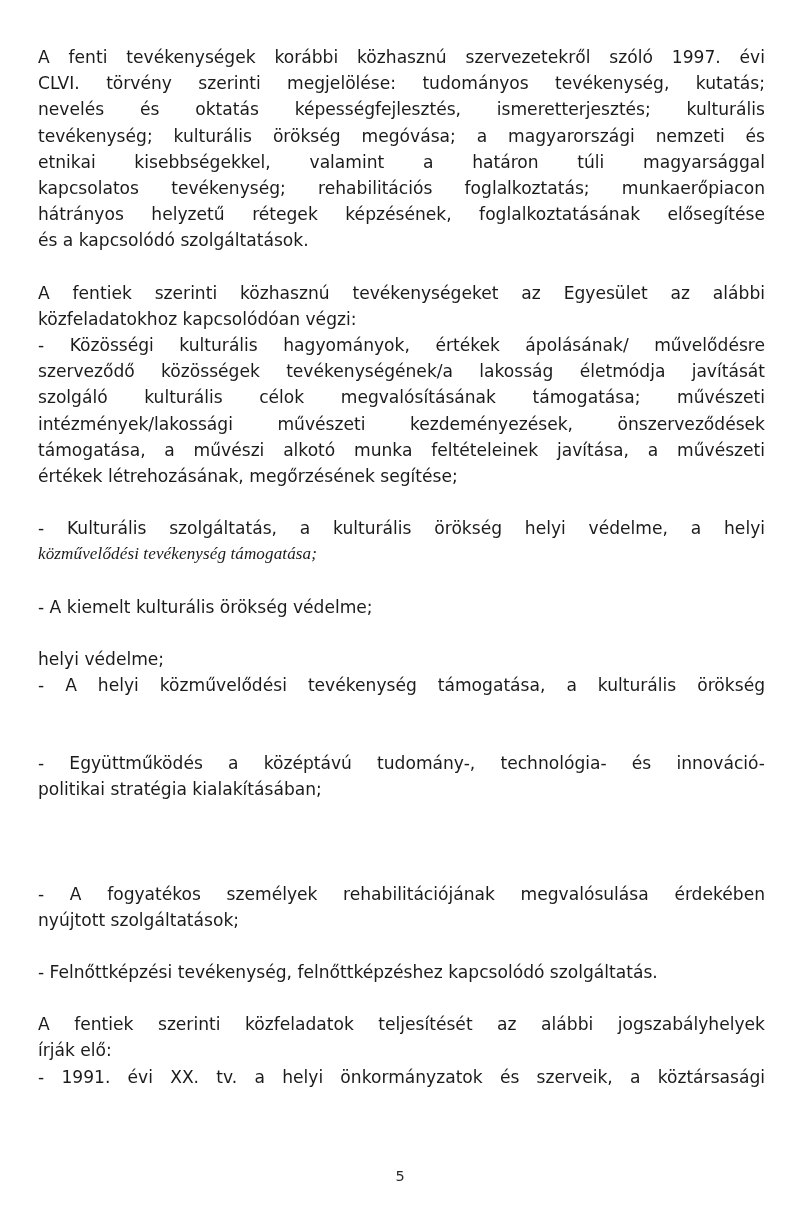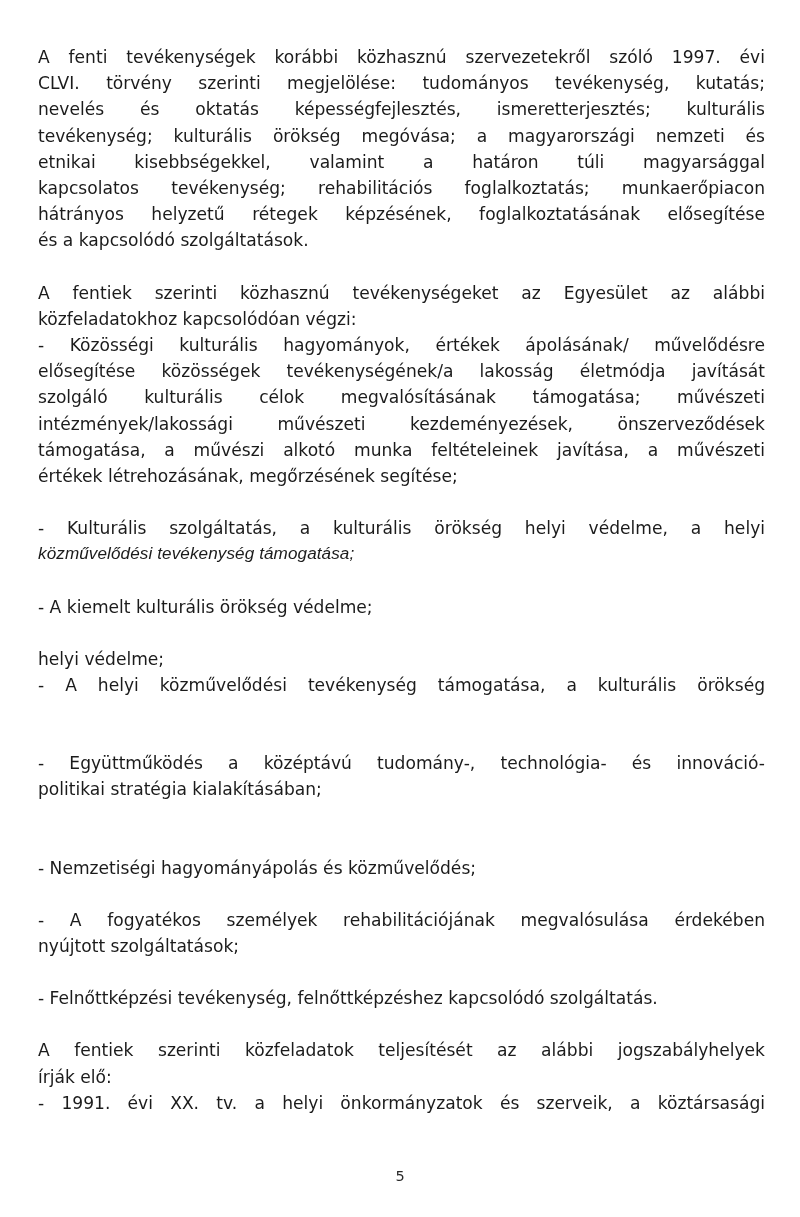--- a/index.html
+++ b/index.html
@@ -47,21 +47,21 @@
   .ln.last {
     text-align-last: left;
   }
 
   
   .gap-lg { height: 26px; }
   .gap-sm { height: 26px; }
 
   
   .alt-face {
-    font-family: Liberation Sans, sans-serif;
+    font-family: Liberation Serif, serif;
     font-style: italic;
     letter-spacing: 0.1px;
   }
 
   .page-number {
     position: absolute;
     left: 0;
     right: 0;
     top: 1168px;
     text-align: center;
@@ -87,21 +87,21 @@
       <span class="ln">hátrányos helyzetű rétegek képzésének, foglalkoztatásának elősegítése</span>
       <span class="ln last">és a kapcsolódó szolgáltatások.</span>
     </div>
 
     <div class="gap-lg"></div>
 
     <div class="para">
       <span class="ln">A fentiek szerinti közhasznú tevékenységeket az Egyesület az alábbi</span>
       <span class="ln last">közfeladatokhoz kapcsolódóan végzi:</span>
       <span class="ln">- Közösségi kulturális hagyományok, értékek ápolásának/ művelődésre</span>
-      <span class="ln">elősegítése közösségek tevékenységének/a lakosság életmódja javítását</span>
+      <span class="ln">szerveződő közösségek tevékenységének/a lakosság életmódja javítását</span>
       <span class="ln">szolgáló kulturális célok megvalósításának támogatása; művészeti</span>
       <span class="ln">intézmények/lakossági művészeti kezdeményezések, önszerveződések</span>
       <span class="ln">támogatása, a művészi alkotó munka feltételeinek javítása, a művészeti</span>
       <span class="ln last">értékek létrehozásának, megőrzésének segítése;</span>
     </div>
 
     <div class="gap-sm"></div>
 
     <div class="para">
       <span class="ln">- Kulturális szolgáltatás, a kulturális örökség helyi védelme, a helyi</span>
@@ -129,23 +129,20 @@
     <div class="para">
       <span class="ln">- Együttműködés a középtávú tudomány-, technológia- és innováció-</span>
       <span class="ln last">politikai stratégia kialakításában;</span>
     </div>
 
     <div class="gap-sm"></div>
 
 
     <div class="gap-sm"></div>
 
-    <div class="para">
-      <span class="ln last">- Nemzetiségi hagyományápolás és közművelődés;</span>
-    </div>
 
     <div class="gap-sm"></div>
 
     <div class="para">
       <span class="ln">- A fogyatékos személyek rehabilitációjának megvalósulása érdekében</span>
       <span class="ln last">nyújtott szolgáltatások;</span>
     </div>
 
     <div class="gap-sm"></div>
 

